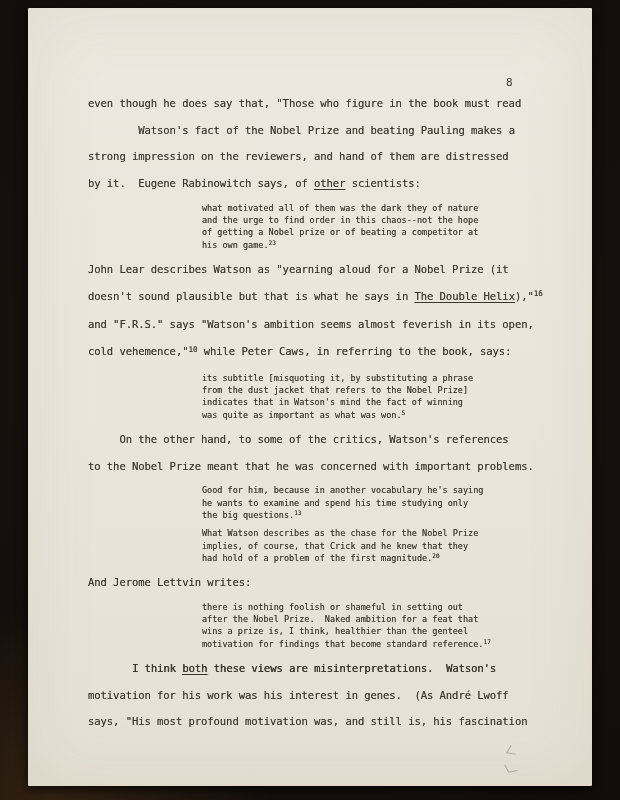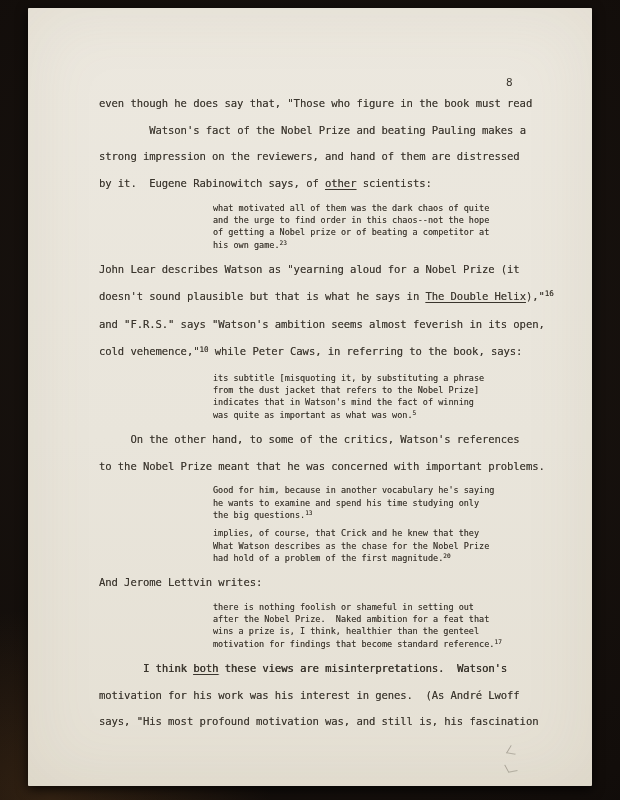--- a/index.html
+++ b/index.html
@@ -25,21 +25,20 @@
     left: 478px; top: 68px;
     font-size: 11px;
     color: #3a352d;
   }
   .content {
     position: absolute;
     left: 60px; top: 82px;
     width: 492px;
     color: #3a352d;
     text-shadow: 0 0 0.4px rgba(55,48,38,0.55);
-    margin-left: 11px;
   }
   .line { white-space: pre-wrap; }
   .block.body { font-size: 10.6px; line-height: 26.7px; letter-spacing: -0.1px; }
   .block.quote {
     padding-left: 114px;
     font-size: 8.5px;
     line-height: 12.3px;
     margin: 5px 0 4px 0;
     letter-spacing: 0;
   }
@@ -70,21 +69,21 @@
   <div class="content">
       <div class="block body">
         <div class="line"><span>even though he does say that, "Those who figure in the book must read</span></div>
       </div>
       <div class="block body">
         <div class="line"><span>        Watson's fact of the Nobel Prize and beating Pauling makes a</span></div>
         <div class="line"><span>strong impression on the reviewers, and hand of them are distressed</span></div>
         <div class="line"><span>by it.  Eugene Rabinowitch says, of </span><span class="u">other</span><span> scientists:</span></div>
       </div>
       <div class="block quote">
-        <div class="line"><span>what motivated all of them was the dark chaos of quite</span></div>
+        <div class="line"><span>what motivated all of them was the dark they of nature</span></div>
         <div class="line"><span>and the urge to find order in this chaos--not the hope</span></div>
         <div class="line"><span>of getting a Nobel prize or of beating a competitor at</span></div>
         <div class="line"><span>his own game.</span><span class="sup">23</span></div>
       </div>
       <div class="block body">
         <div class="line"><span>John Lear describes Watson as "yearning aloud for a Nobel Prize (it</span></div>
         <div class="line"><span>doesn't sound plausible but that is what he says in </span><span class="u">The Double Helix</span><span>),"</span><span class="sup">16</span></div>
         <div class="line"><span>and "F.R.S." says "Watson's ambition seems almost feverish in its open,</span></div>
         <div class="line"><span>cold vehemence,"</span><span class="sup">10</span><span> while Peter Caws, in referring to the book, says:</span></div>
       </div>
@@ -97,22 +96,22 @@
       <div class="block body">
         <div class="line"><span>     On the other hand, to some of the critics, Watson's references</span></div>
         <div class="line"><span>to the Nobel Prize meant that he was concerned with important problems.</span></div>
       </div>
       <div class="block quote">
         <div class="line"><span>Good for him, because in another vocabulary he's saying</span></div>
         <div class="line"><span>he wants to examine and spend his time studying only</span></div>
         <div class="line"><span>the big questions.</span><span class="sup">13</span></div>
       </div>
       <div class="block quote">
+        <div class="line"><span>What Watson describes as the chase for the Nobel Prize</span></div>
         <div class="line"><span>implies, of course, that Crick and he knew that they</span></div>
-        <div class="line"><span>What Watson describes as the chase for the Nobel Prize</span></div>
         <div class="line"><span>had hold of a problem of the first magnitude.</span><span class="sup">20</span></div>
       </div>
       <div class="block body">
         <div class="line"><span>And Jerome Lettvin writes:</span></div>
       </div>
       <div class="block quote">
         <div class="line"><span>there is nothing foolish or shameful in setting out</span></div>
         <div class="line"><span>after the Nobel Prize.  Naked ambition for a feat that</span></div>
         <div class="line"><span>wins a prize is, I think, healthier than the genteel</span></div>
         <div class="line"><span>motivation for findings that become standard reference.</span><span class="sup">17</span></div>

